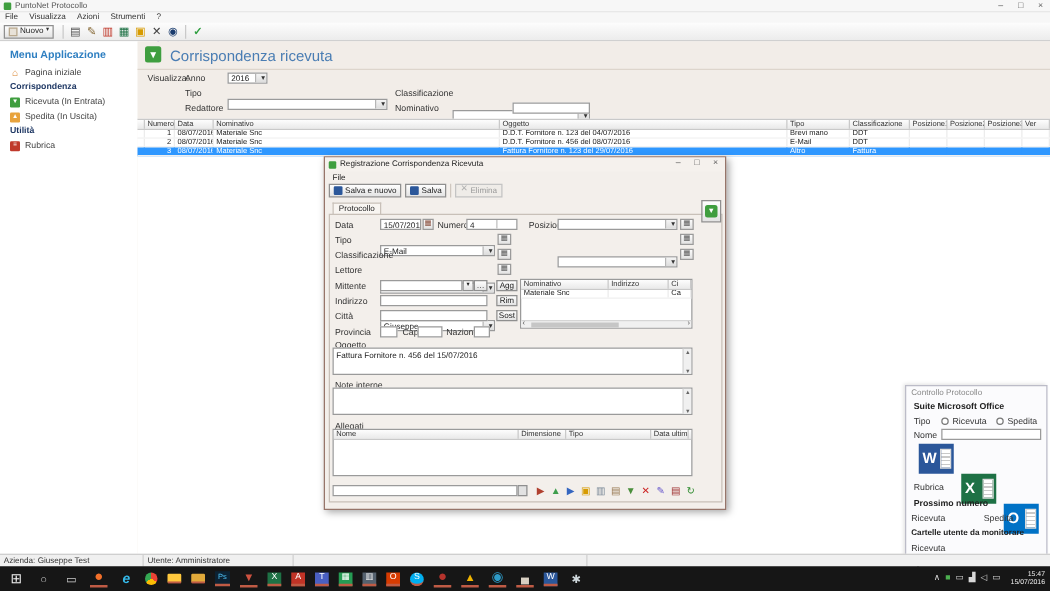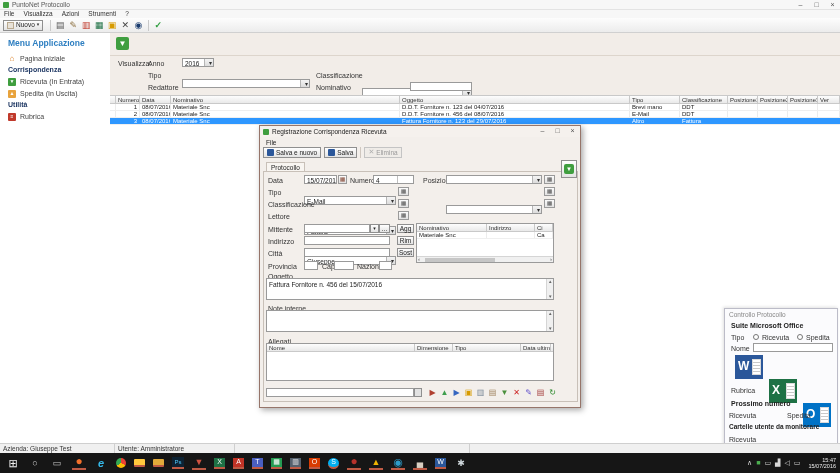--- a/index.html
+++ b/index.html
@@ -134,20 +134,21 @@
       <span>Utilità</span>
     </div>
     <div class="side-item">
       <span class="mini-ico" style="background:#c0392b;">≡</span>
       <span>Rubrica</span>
     </div>
   </div>
 
   <div class="ab" id="mainpanel">
     <span class="ab" style="left:6px;top:4px;width:13px;height:13px;background:#3f9e3f;border-radius:2px;color:#fff;display:flex;align-items:center;justify-content:center;font-size:8px;">▼</span>
+    <span class="ab" style="left:26px;top:6px;color:#4a7db3;font-size:12px;">Corrispondenza ricevuta</span>
     <div class="ab" style="left:0;top:22px;width:730px;height:0;border-top:1px solid #ddd5cc;"></div>
 
     <span class="ab lbl" style="left:8px;top:27px;">Visualizza:</span>
     <span class="ab lbl" style="left:38px;top:27px;">Anno</span>
     <div class="ab dd" style="left:72px;top:25px;width:32px;"><span>2016</span></div>
 
     <span class="ab lbl" style="left:38px;top:39px;">Tipo</span>
     <div class="ab dd" style="left:72px;top:37px;width:128px;"></div>
     <span class="ab lbl" style="left:206px;top:39px;">Classificazione</span>
     <div class="ab dd" style="left:252px;top:37px;width:110px;"></div>

